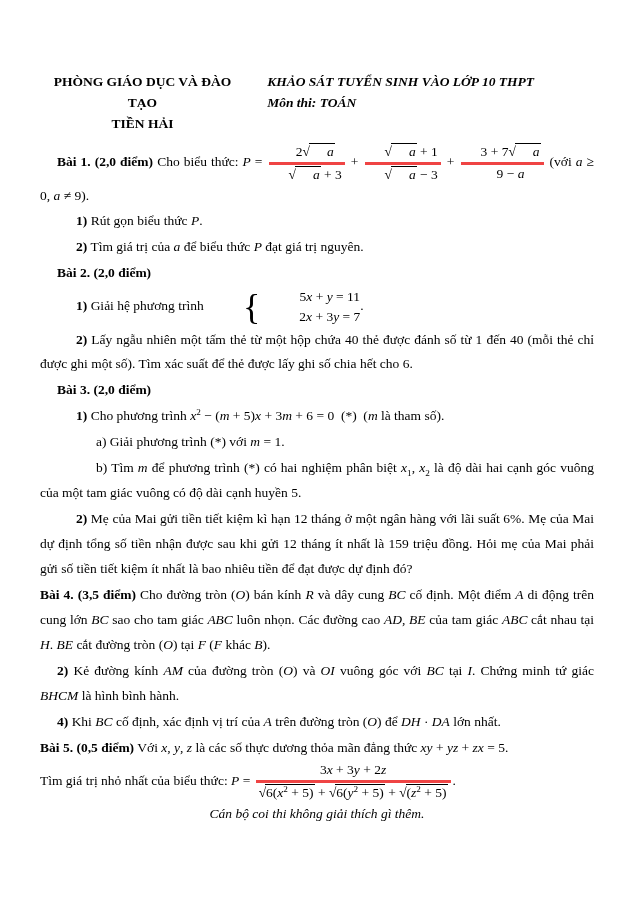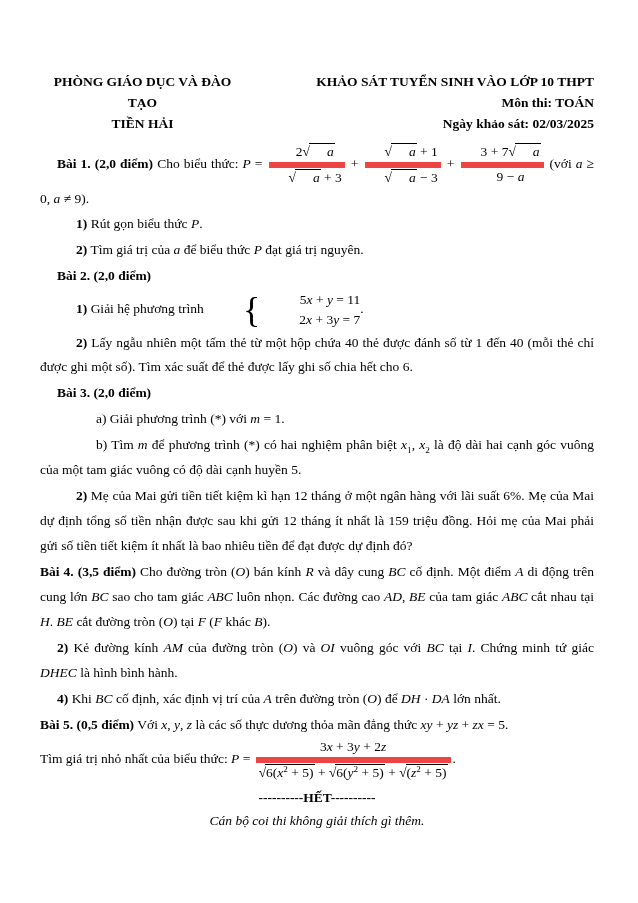--- a/index.html
+++ b/index.html
@@ -13,89 +13,88 @@
     color: #000;
     font-family: "Liberation Serif", "DejaVu Serif", serif;
     font-size: 13.5px;
     padding: 60px 44px 0 40px;
     overflow: hidden;
   }
 
   
   .header { display: flex; justify-content: space-between; align-items: flex-start; }
   .header-left  { width: 37%; text-align: center; font-weight: bold; line-height: 1.55; }
-  .header-right { width: 59%; text-align: right; font-weight: bold; line-height: 1.55; }
+  .header-right { width: 59%; text-align: left; font-weight: bold; line-height: 1.55; font-style: italic; }
   .time-note { text-align: right; font-style: italic; margin-top: 4px; line-height: 1.5; }
 
   
   .body-text { margin-top: 8px; }
   p.para { margin: 1px 0; text-align: justify; line-height: 1.85; }
   .ind1 { text-indent: 17px; }   
   .ind2 { text-indent: 36px; }   
   .ind3 { text-indent: 56px; }   
 
   
   i { font-style: italic; }
   sup { font-size: 0.68em; vertical-align: super; line-height: 0; }
   sub { font-size: 0.68em; vertical-align: sub; line-height: 0; }
   .frac { display: inline-block; vertical-align: middle; text-align: center; margin: 0 2px; }
-  .frac > .num { display: block; border-bottom: 6px solid #ef4444; padding: 0 3px 1px; line-height: 1.25; }
+  .frac > .num { display: block; border-bottom: 3px solid #ef4444; padding: 0 3px 1px; line-height: 1.25; }
   .frac > .den { display: block; padding: 1px 3px 0; line-height: 1.25; }
   .sqrt { white-space: nowrap; }
   .sqrt .rad { border-top: 1px solid #000; display: inline-block; line-height: 1.2; margin-left: -1px; padding: 0 1px; }
   .cases { display: inline-flex; align-items: center; vertical-align: middle; }
   .cases .brace { font-size: 36px; line-height: 0.9; font-weight: 400; }
-  .cases .eqs { display: inline-flex; flex-direction: column; text-align: right; line-height: 1.45; padding-left: 3px; }
+  .cases .eqs { display: inline-flex; flex-direction: column; text-align: center; line-height: 1.45; padding-left: 3px; }
 
   
   .end-mark { text-align: center; font-weight: bold; margin-top: 4px; line-height: 1.8; }
   .exam-note { text-align: center; font-style: italic; line-height: 1.6; }
 </style>
 </head>
 <body>
 
 <div class="page">
 
   <div class="header">
     <div class="header-left">
       <div>PHÒNG GIÁO DỤC VÀ ĐÀO TẠO</div>
       <div>TIỀN HẢI</div>
     </div>
     <div class="header-right">
       <div>KHẢO SÁT TUYỂN SINH VÀO LỚP 10 THPT</div>
       <div>Môn thi: TOÁN</div>
-      <div>Ngày khảo sát: 02/03/2025</div>
     </div>
   </div>
 
 
   <div class="body-text">
     <p class="para ind1"><b>Bài 1. (2,0 điểm)</b> Cho biểu thức: <i>P</i> = <span class="frac"><span class="num">2<span class="sqrt">√<span class="rad"><i>a</i></span></span></span><span class="den"><span class="sqrt">√<span class="rad"><i>a</i></span></span> + 3</span></span> + <span class="frac"><span class="num"><span class="sqrt">√<span class="rad"><i>a</i></span></span> + 1</span><span class="den"><span class="sqrt">√<span class="rad"><i>a</i></span></span> − 3</span></span> + <span class="frac"><span class="num">3 + 7<span class="sqrt">√<span class="rad"><i>a</i></span></span></span><span class="den">9 − <i>a</i></span></span> (với <i>a</i> ≥ 0, <i>a</i> ≠ 9).</p>
     <p class="para ind2"><b>1)</b> Rút gọn biểu thức <i>P</i>.</p>
     <p class="para ind2"><b>2)</b> Tìm giá trị của <i>a</i> để biểu thức <i>P</i> đạt giá trị nguyên.</p>
 
     <p class="para ind1"><b>Bài 2. (2,0 điểm)</b></p>
     <p class="para ind2"><b>1)</b> Giải hệ phương trình <span class="cases">
           <span class="brace">{</span>
           <span class="eqs">
             <span>5<i>x</i> + <i>y</i> = 11</span>
             <span>2<i>x</i> + 3<i>y</i> = 7</span>
           </span>
         </span>.</p>
     <p class="para ind2"><b>2)</b> Lấy ngẫu nhiên một tấm thẻ từ một hộp chứa 40 thẻ được đánh số từ 1 đến 40 (mỗi thẻ chỉ được ghi một số). Tìm xác suất để thẻ được lấy ghi số chia hết cho 6.</p>
 
     <p class="para ind1"><b>Bài 3. (2,0 điểm)</b></p>
+    <p class="para ind2"><b>1)</b> Cho phương trình <i>x</i><sup>2</sup> − (<i>m</i> + 5)<i>x</i> + 3<i>m</i> + 6 = 0&nbsp;&nbsp;(*)&nbsp;&nbsp;(<i>m</i> là tham số).</p>
     <p class="para ind3">a) Giải phương trình (*) với <i>m</i> = 1.</p>
     <p class="para ind3">b) Tìm <i>m</i> để phương trình (*) có hai nghiệm phân biệt <i>x</i><sub>1</sub>, <i>x</i><sub>2</sub> là độ dài hai cạnh góc vuông của một tam giác vuông có độ dài cạnh huyền 5.</p>
     <p class="para ind2"><b>2)</b> Mẹ của Mai gửi tiền tiết kiệm kì hạn 12 tháng ở một ngân hàng với lãi suất 6%. Mẹ của Mai dự định tổng số tiền nhận được sau khi gửi 12 tháng ít nhất là 159 triệu đồng. Hỏi mẹ của Mai phải gửi số tiền tiết kiệm ít nhất là bao nhiêu tiền để đạt được dự định đó?</p>
 
     <p class="para"><b>Bài 4. (3,5 điểm)</b> Cho đường tròn (<i>O</i>) bán kính <i>R</i> và dây cung <i>BC</i> cố định. Một điểm <i>A</i> di động trên cung lớn <i>BC</i> sao cho tam giác <i>ABC</i> luôn nhọn. Các đường cao <i>AD</i>, <i>BE</i> của tam giác <i>ABC</i> cắt nhau tại <i>H</i>. <i>BE</i> cắt đường tròn (<i>O</i>) tại <i>F</i> (<i>F</i> khác <i>B</i>).</p>
-    <p class="para ind1"><b>2)</b> Kẻ đường kính <i>AM</i> của đường tròn (<i>O</i>) và <i>OI</i> vuông góc với <i>BC</i> tại <i>I</i>. Chứng minh tứ giác <i>DHEC</i> là hình bình hành.</p>
+    <p class="para ind1"><b>2)</b> Kẻ đường kính <i>AM</i> của đường tròn (<i>O</i>) và <i>OI</i> vuông góc với <i>BC</i> tại <i>I</i>. Chứng minh tứ giác <i>BHCM</i> là hình bình hành.</p>
     <p class="para ind1"><b>4)</b> Khi <i>BC</i> cố định, xác định vị trí của <i>A</i> trên đường tròn (<i>O</i>) để <i>DH</i> · <i>DA</i> lớn nhất.</p>
 
     <p class="para"><b>Bài 5. (0,5 điểm)</b> Với <i>x</i>, <i>y</i>, <i>z</i> là các số thực dương thỏa mãn đẳng thức <i>xy</i> + <i>yz</i> + <i>zx</i> = 5.</p>
     <p class="para">Tìm giá trị nhỏ nhất của biểu thức: <i>P</i> = <span class="frac"><span class="num">3<i>x</i> + 3<i>y</i> + 2<i>z</i></span><span class="den"><span class="sqrt">√<span class="rad">6(<i>x</i><sup>2</sup> + 5)</span></span> + <span class="sqrt">√<span class="rad">6(<i>y</i><sup>2</sup> + 5)</span></span> + <span class="sqrt">√<span class="rad">(<i>z</i><sup>2</sup> + 5)</span></span></span></span>.</p>
   </div>
 
-  <div class="end-mark">----------HẾT----------</div>
   <div class="exam-note">Cán bộ coi thi không giải thích gì thêm.</div>
 
 </div>
 
 </body></html>

